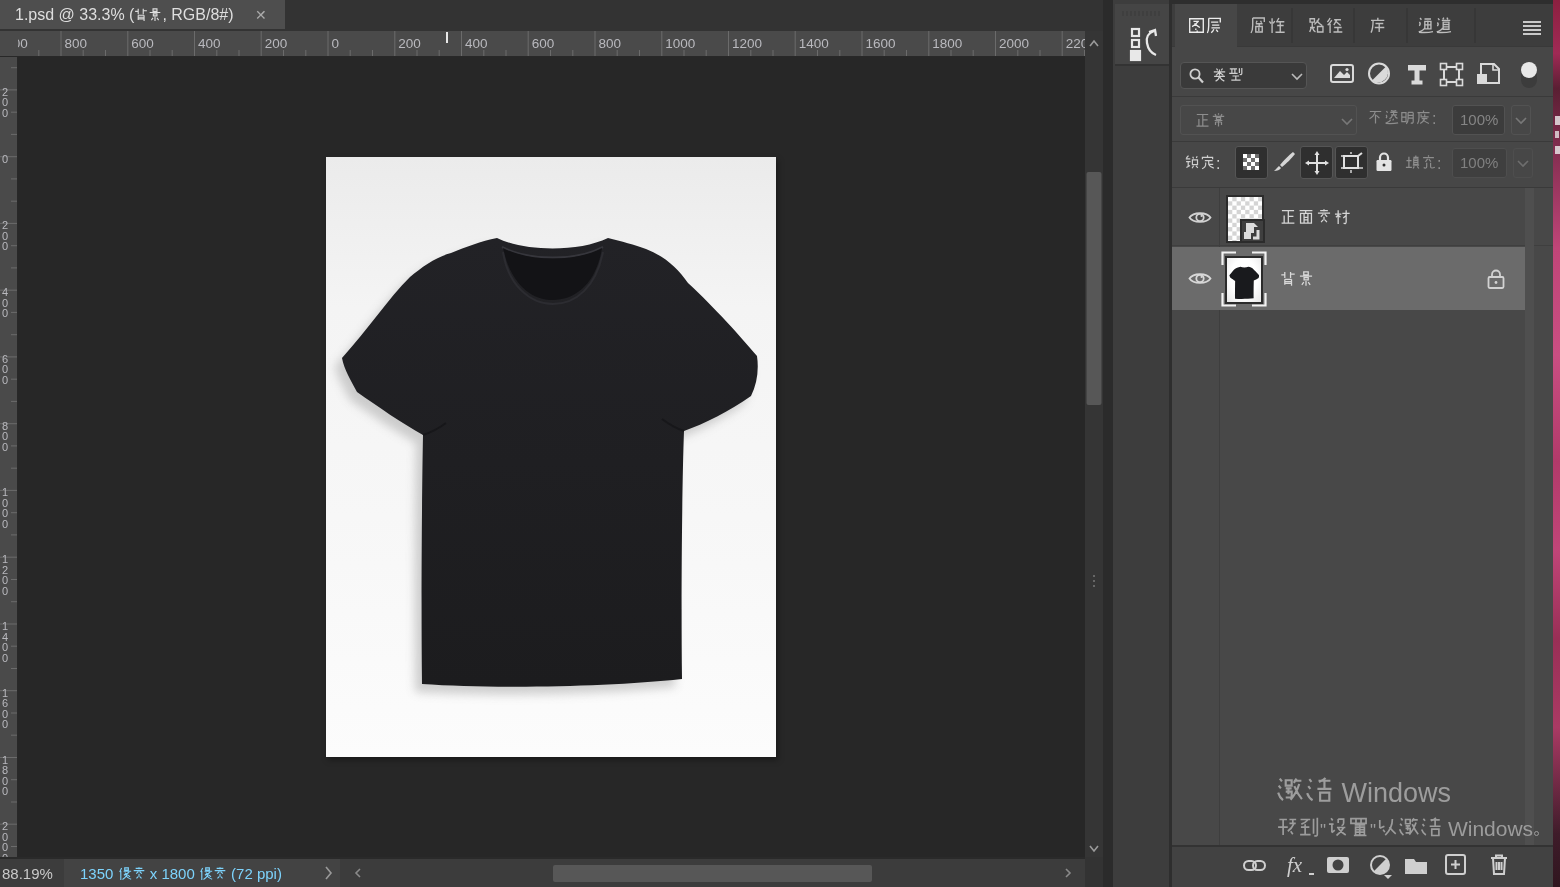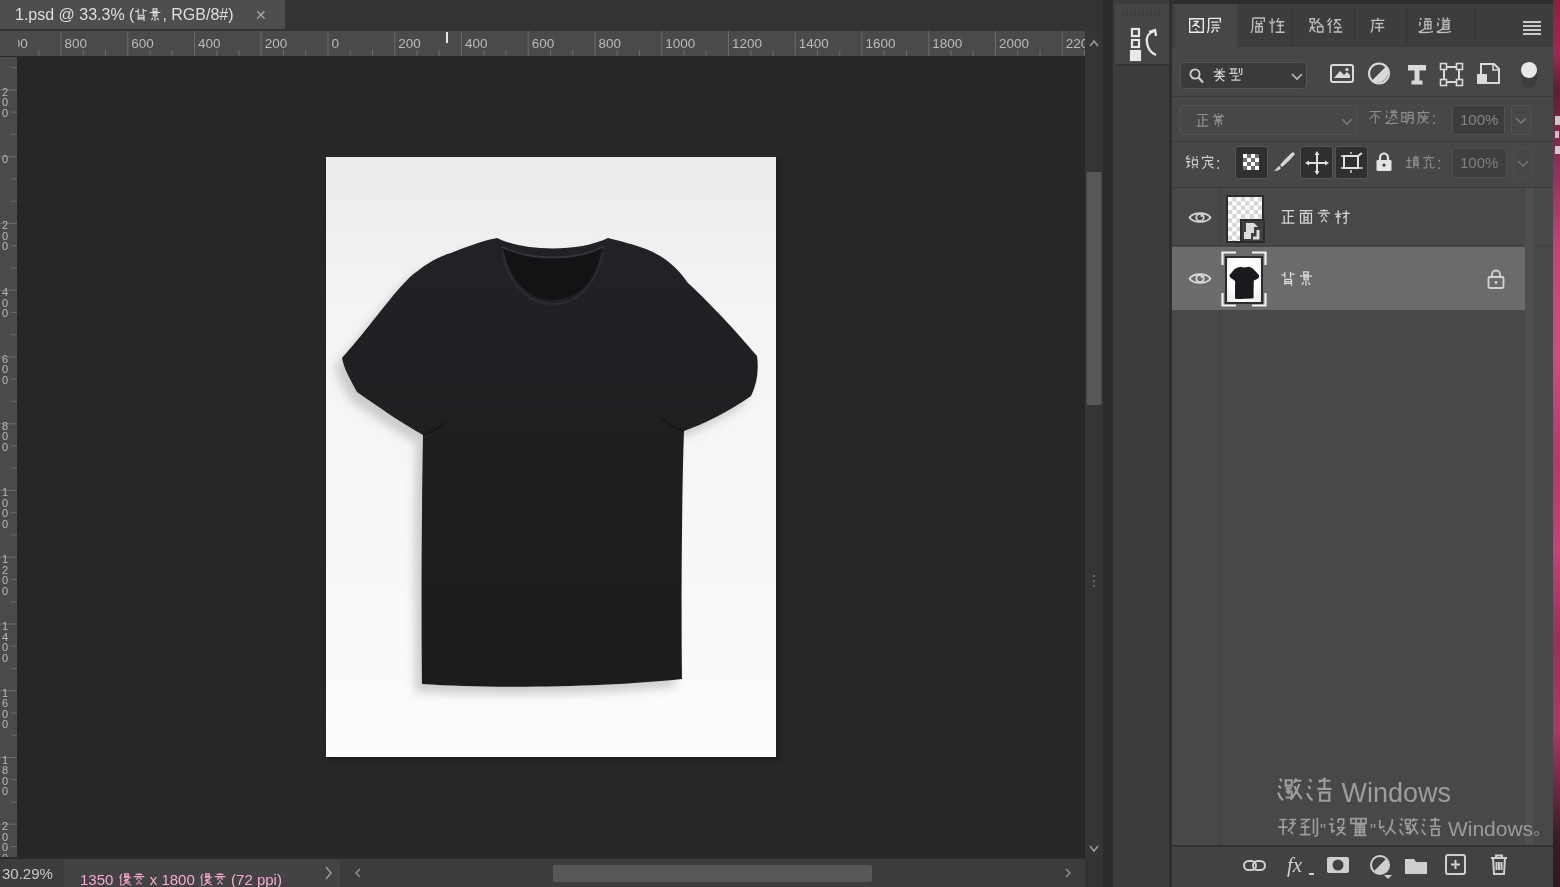--- a/index.html
+++ b/index.html
@@ -256,23 +256,23 @@
       <path d="M5,15 L9,10 L13,15" stroke="#9a9a9a" stroke-width="1.6" fill="none"></path>
       <rect x="1.5" y="141" width="15" height="233" rx="2" fill="#575757"></rect>
       <path d="M5,815 L9,820 L13,815" stroke="#9a9a9a" stroke-width="1.6" fill="none"></path>
       <circle cx="9" cy="545" r="1" fill="#777"></circle>
       <circle cx="9" cy="550" r="1" fill="#777"></circle>
       <circle cx="9" cy="555" r="1" fill="#777"></circle>
     </svg>
   </div>
 <div class="ab" style="left:1103px;top:0;width:8px;height:887px;background:#2b2b2b"></div>
 <div class="ab" style="left:0;top:857px;width:1085px;height:30px;background:#3c3c3c;border-top:2px solid #2a2a2a;color:#c9c9c9;font-size:15px">
-    <div class="ab" style="left:2px;top:6px">30.29%</div>
+    <div class="ab" style="left:2px;top:6px">88.19%</div>
     <div class="ab" style="left:64px;top:0px;width:276px;height:28px;background:#434343"></div>
-    <div class="ab" style="left:80px;top:12px;color:#f9a8d4">1350 <svg class="cj" style="width:14px;height:14px;vertical-align:-0.12em;" viewBox="0 0 100 100">
+    <div class="ab" style="left:80px;top:6px;color:#7dd3fc">1350 <svg class="cj" style="width:14px;height:14px;vertical-align:-0.12em;" viewBox="0 0 100 100">
         <use href="#xiang"></use>
       </svg><svg class="cj" style="width:14px;height:14px;vertical-align:-0.12em;" viewBox="0 0 100 100">
         <use href="#su"></use>
       </svg> x 1800 <svg class="cj" style="width:14px;height:14px;vertical-align:-0.12em;" viewBox="0 0 100 100">
         <use href="#xiang"></use>
       </svg><svg class="cj" style="width:14px;height:14px;vertical-align:-0.12em;" viewBox="0 0 100 100">
         <use href="#su"></use>
       </svg> (72 ppi)</div>
     <svg class="ab" width="760" height="28" style="left:318px;top:0">
       <path d="M8,8 L13,14 L8,20" stroke="#9a9a9a" stroke-width="1.6" fill="none"></path>

